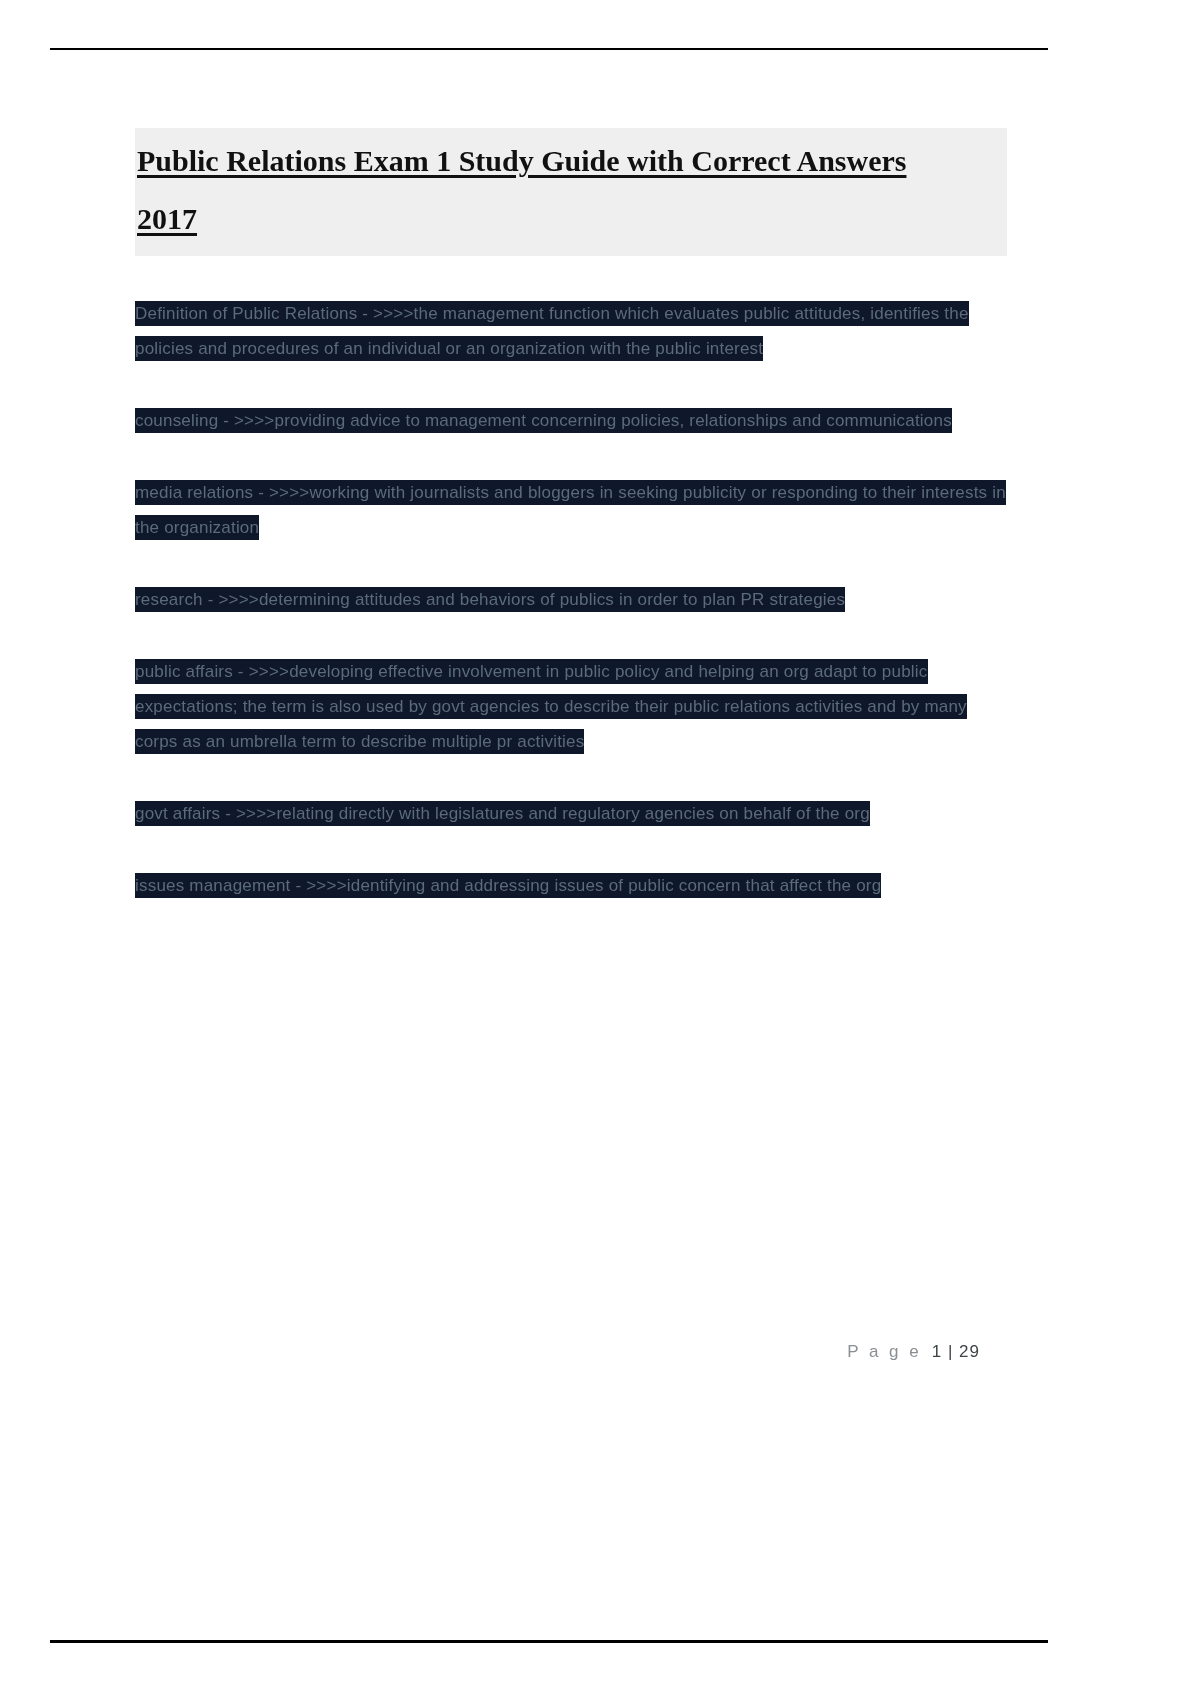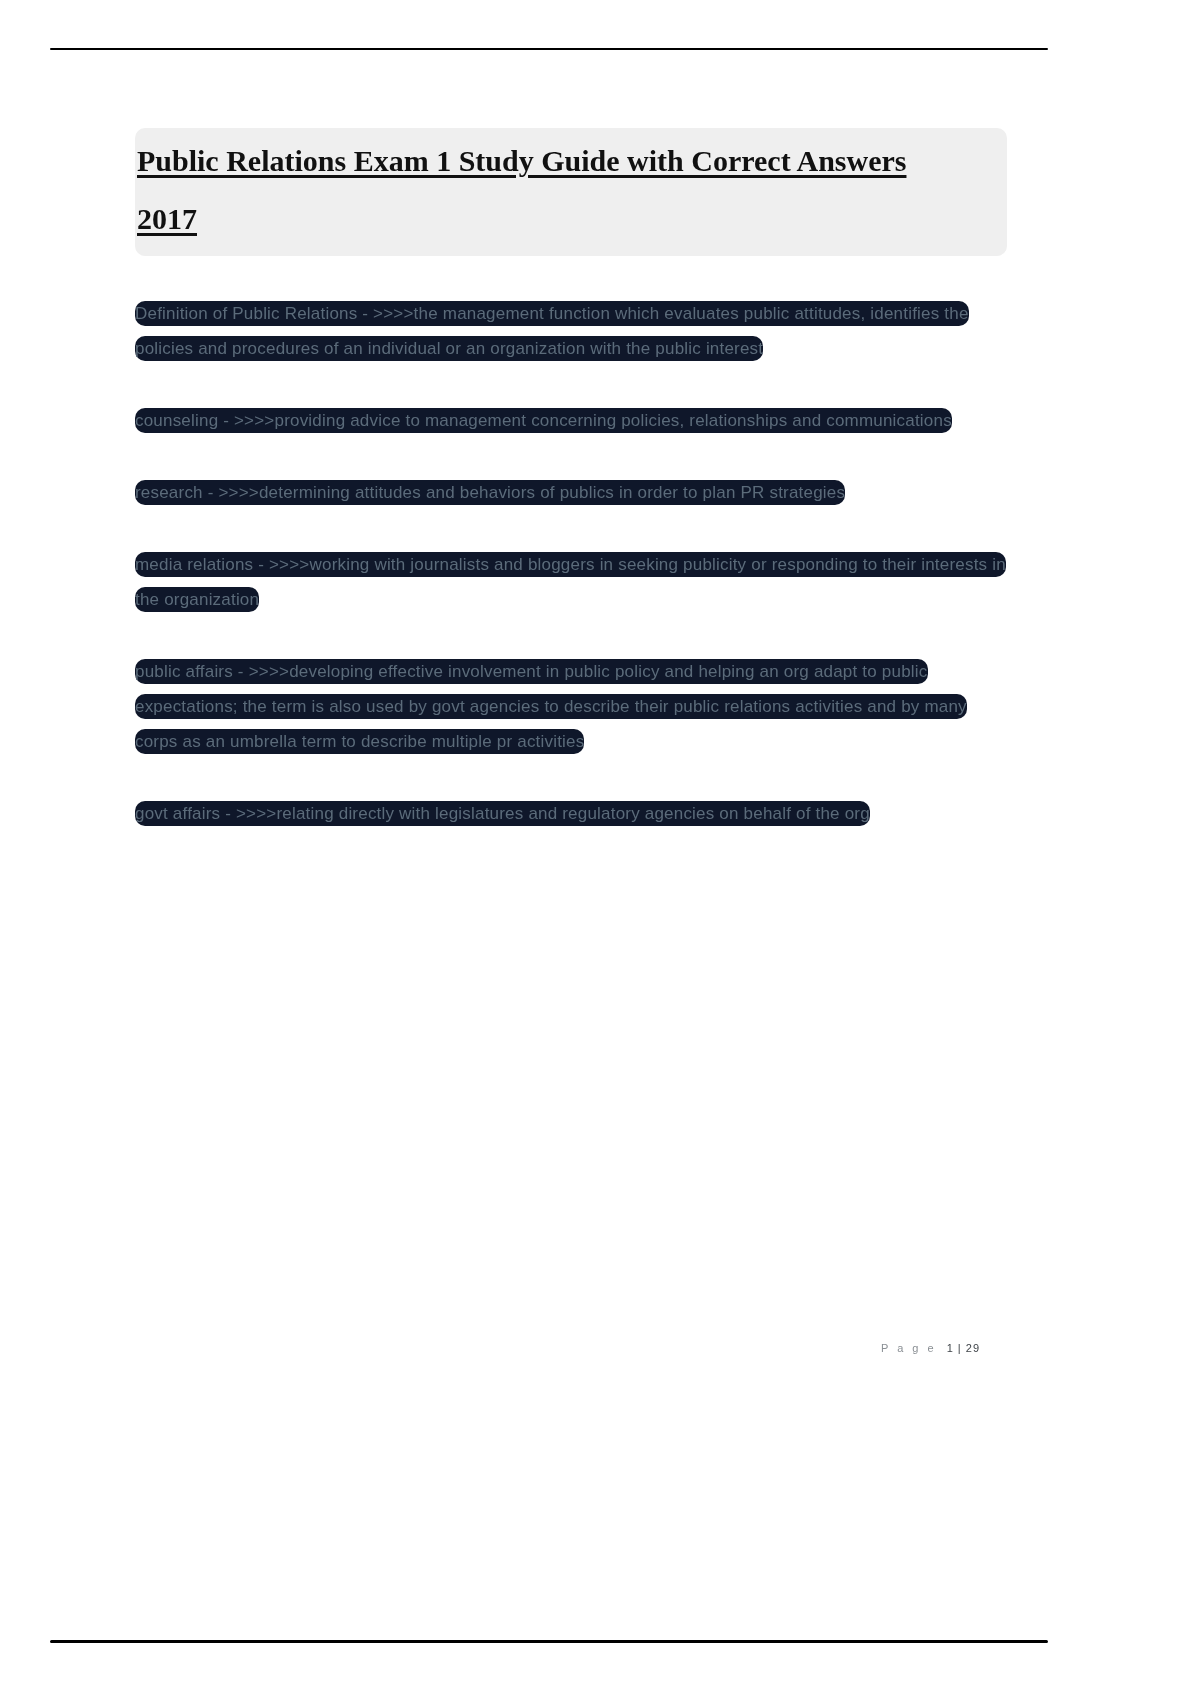--- a/index.html
+++ b/index.html
@@ -1,15 +1,15 @@
 <!DOCTYPE html>
 <html><head>
 <meta charset="utf-8">
 <style>
-  * { margin: 0; padding: 0; box-sizing: border-box; border-radius: 10px; }
+  * { margin: 0; padding: 0; box-sizing: border-box; }
   html, body { background: #ffffff; }
   .page {
     position: relative;
     width: 1200px;
     height: 1700px;
     background: #ffffff;
     font-family: "Liberation Sans", "DejaVu Sans", sans-serif;
     overflow: hidden;
   }
   .rule {
@@ -52,21 +52,21 @@
   .hl {
     background: #0f172a;
     -webkit-box-decoration-break: clone;
     box-decoration-break: clone;
     padding: 3px 0;
   }
   .footer {
     position: absolute;
     top: 1342px;
     right: 220px;
-    font-size: 11px;
+    font-size: 17px;
     white-space: nowrap;
   }
   .footer .page-label {
     color: #8a8f94;
     letter-spacing: 3px;
   }
   .footer .page-number {
     color: #3f4449;
     margin-left: 10px;
     letter-spacing: 1px;
@@ -80,24 +80,25 @@
   <div class="rule rule-top"></div>
 
   <div class="content">
     <h1 class="doc-title">
       <span class="title-line">Public Relations Exam 1 Study Guide with Correct Answers</span>
       <span class="title-line">2017</span>
     </h1>
     <div id="entries">
         <p class="entry"><span class="hl">Definition of Public Relations - &gt;&gt;&gt;&gt;the management function which evaluates public attitudes, identifies the policies and procedures of an individual or an organization with the public interest</span></p>
         <p class="entry"><span class="hl">counseling - &gt;&gt;&gt;&gt;providing advice to management concerning policies, relationships and communications</span></p>
+        <p class="entry"><span class="hl">media relations - &gt;&gt;&gt;&gt;working with journalists and bloggers in seeking publicity or responding to their interests in the organization</span></p>
         <p class="entry"><span class="hl">research - &gt;&gt;&gt;&gt;determining attitudes and behaviors of publics in order to plan PR strategies</span></p>
-        <p class="entry"><span class="hl">media relations - &gt;&gt;&gt;&gt;working with journalists and bloggers in seeking publicity or responding to their interests in the organization</span></p>
         <p class="entry"><span class="hl">public affairs - &gt;&gt;&gt;&gt;developing effective involvement in public policy and helping an org adapt to public expectations; the term is also used by govt agencies to describe their public relations activities and by many corps as an umbrella term to describe multiple pr activities</span></p>
         <p class="entry"><span class="hl">govt affairs - &gt;&gt;&gt;&gt;relating directly with legislatures and regulatory agencies on behalf of the org</span></p>
+        <p class="entry"><span class="hl">issues management - &gt;&gt;&gt;&gt;identifying and addressing issues of public concern that affect the org</span></p>
       </div>
   </div>
 
   <div class="footer">
     <span class="page-label">P a g e</span><span class="page-number">1 | 29</span>
   </div>
 
   <div class="rule rule-bottom"></div>
 
 </div>

